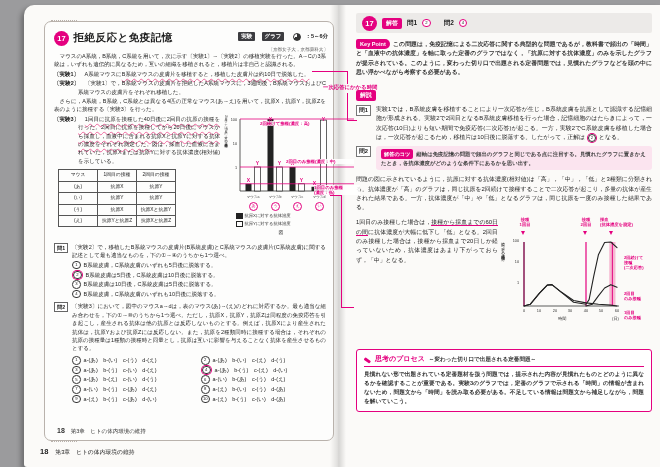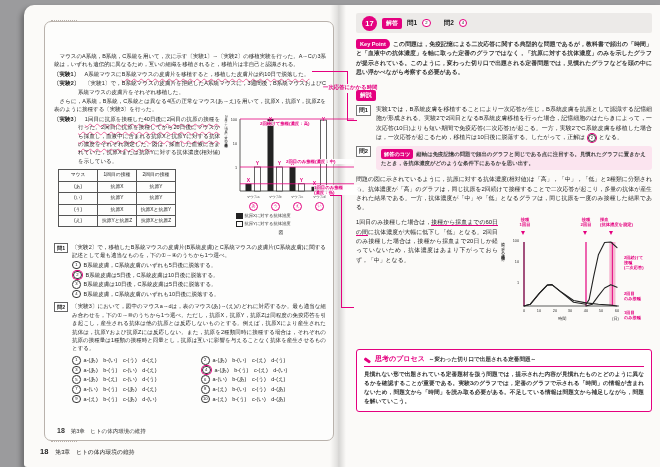--- a/index.html
+++ b/index.html
@@ -118,20 +118,31 @@
 </head>
 <body>
 
 <div class="sheet">
   <div class="gutter"></div>
 
   <div class="pframe">
     <div class="dots" style="top:-2px;left:6px"></div>
     <div class="dots" style="bottom:-2px;left:6px"></div>
 
+    <div class="p-head">
+      <span class="numcirc">17</span>
+      <span class="ptitle">拒絶反応と免疫記憶</span>
+      <div class="head-right">
+        <span class="tag-dark">実験</span>
+        <span class="tag-dark">グラフ</span>
+        <span class="clock"></span>
+        <span class="time">：5～6分</span>
+        <div class="source">〔京都女子大，京都薬科大〕</div>
+      </div>
+    </div>
 
     <div class="pbody">
       <p class="bt indent">マウスのA系統，B系統，C系統を用いて，次に示す〔実験1〕～〔実験2〕の移植実験を行った。A～Cの3系統は，いずれも遺伝的に異なるため，互いの組織を移植されると，移植片は非自己と認識される。</p>
       <p class="bt hang"><b class="explabel">〔実験1〕</b>　<span>A系統マウスに</span><span class="wavy">B系統マウスの皮膚片を移植すると，移植した皮膚片は約10日で脱落した。</span></p>
       <p class="bt hang"><b class="explabel">〔実験2〕</b>　<span>〔実験1〕で，B系統マウスの皮膚片を拒絶したA系統マウスに，3週間後，B系統マウスおよびC系統マウスの皮膚片をそれぞれ移植した。</span></p>
       <p class="bt indent">さらに，A系統，B系統，C系統とは異なる4匹の正常なマウス(あ～え)を用いて，抗原X，抗原Y，抗原Zを表のように接種する〔実験3〕を行った。</p>
 
       <div class="exp3row">
         <div class="exp3left">
           <p class="bt hang"><b class="explabel">〔実験3〕</b>　<span class="wavy">1回目に抗原を接種した40日後に2回目の抗原の接種を行った。2回目に抗原を接種してから20日後にマウスから採血し，血液中に含まれる抗原Xと抗原Yに対する抗体の濃度をそれぞれ測定した。</span><span>図は，採血した血液に含まれていた，抗原Xまたは抗原Yに対する抗体濃度(相対値)を示している。</span></p>

